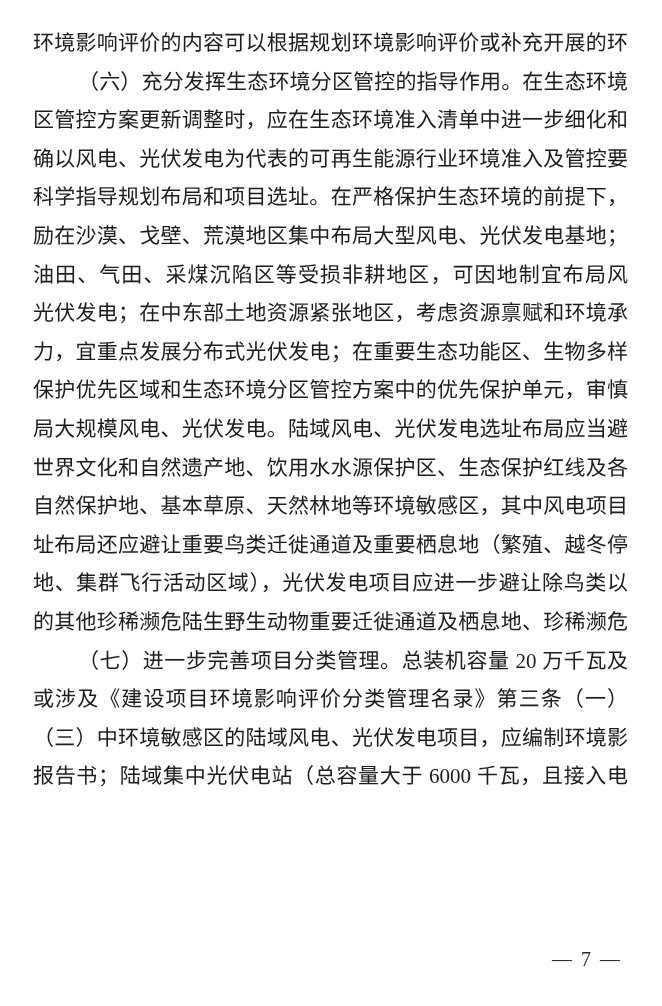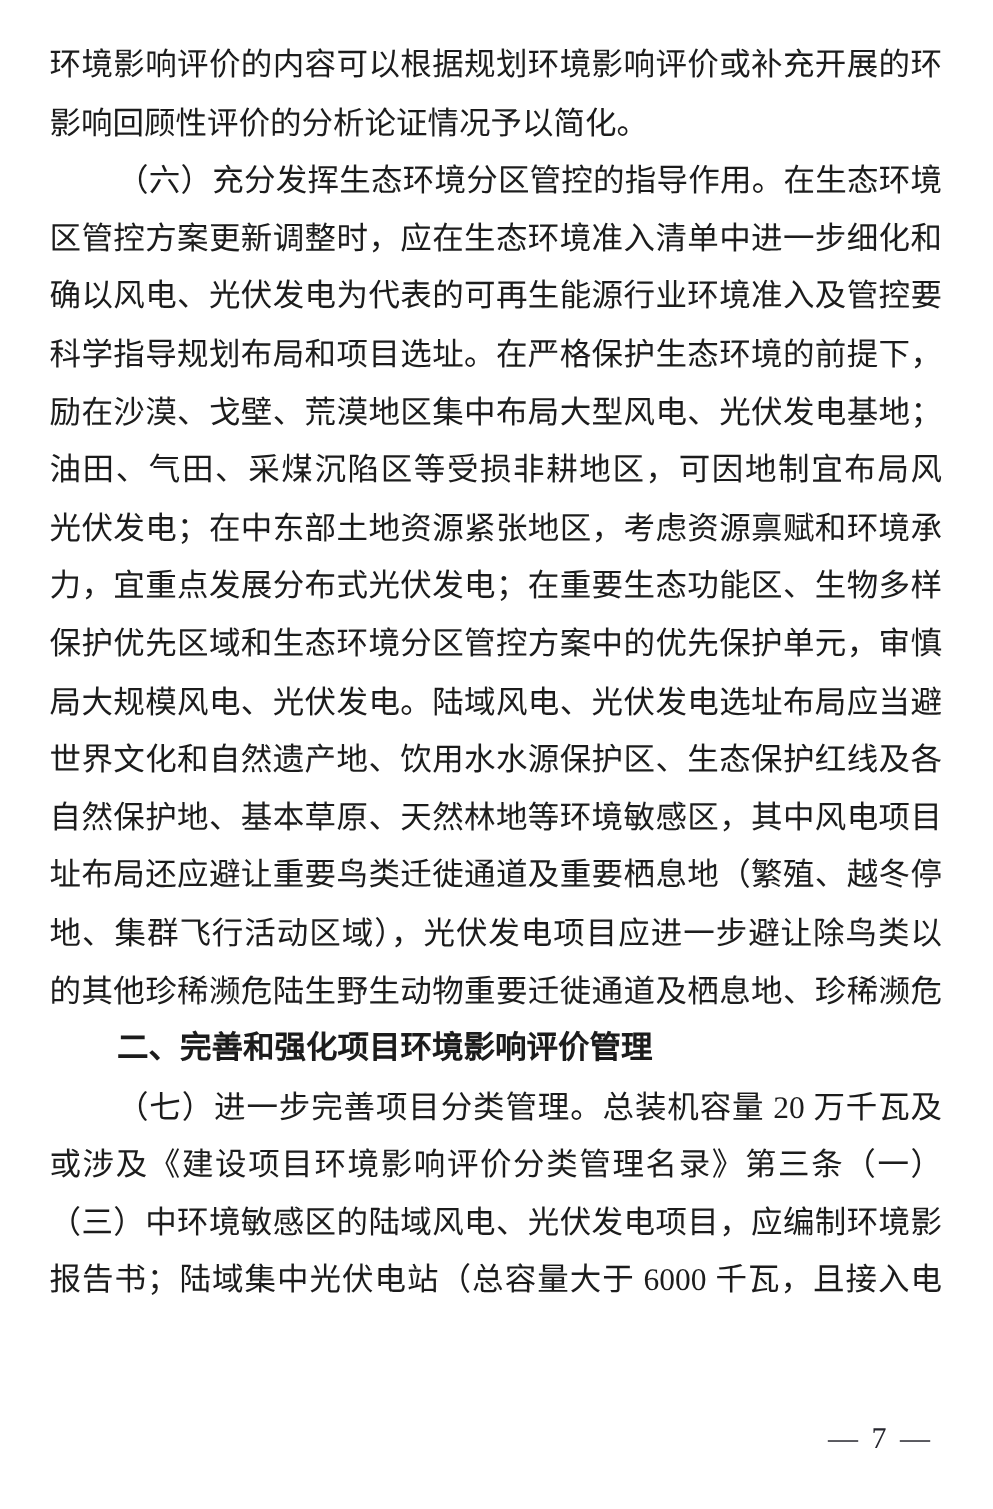--- a/index.html
+++ b/index.html
@@ -56,36 +56,34 @@
     letter-spacing: 2px;
     line-height: 30px;
   }
 </style>
 </head>
 <body>
 
 <div class="page">
   <div class="text-block">
     <div class="line">环境影响评价的内容可以根据规划环境影响评价或补充开展的环境</div>
-    <div class="line pe">影响回顾性评价的分析论证情况予以简化。</div>
     <div class="line ind">（六）充分发挥生态环境分区管控的指导作用。在生态环境分</div>
     <div class="line">区管控方案更新调整时，应在生态环境准入清单中进一步细化和明</div>
     <div class="line">确以风电、光伏发电为代表的可再生能源行业环境准入及管控要求，</div>
     <div class="line">科学指导规划布局和项目选址。在严格保护生态环境的前提下，鼓</div>
     <div class="line">励在沙漠、戈壁、荒漠地区集中布局大型风电、光伏发电基地；在</div>
     <div class="line">油田、气田、采煤沉陷区等受损非耕地区，可因地制宜布局风电、</div>
     <div class="line">光伏发电；在中东部土地资源紧张地区，考虑资源禀赋和环境承载</div>
     <div class="line">力，宜重点发展分布式光伏发电；在重要生态功能区、生物多样性</div>
     <div class="line">保护优先区域和生态环境分区管控方案中的优先保护单元，审慎布</div>
     <div class="line">局大规模风电、光伏发电。陆域风电、光伏发电选址布局应当避让</div>
     <div class="line">世界文化和自然遗产地、饮用水水源保护区、生态保护红线及各类</div>
     <div class="line">自然保护地、基本草原、天然林地等环境敏感区，其中风电项目选</div>
     <div class="line">址布局还应避让重要鸟类迁徙通道及重要栖息地（繁殖、越冬停歇</div>
     <div class="line">地、集群飞行活动区域），光伏发电项目应进一步避让除鸟类以外</div>
     <div class="line">的其他珍稀濒危陆生野生动物重要迁徙通道及栖息地、珍稀濒危和</div>
-    <div class="line h ind">二、完善和强化项目环境影响评价管理</div>
     <div class="line ind">（七）进一步完善项目分类管理。总装机容量 20 万千瓦及以上</div>
     <div class="line">或涉及《建设项目环境影响评价分类管理名录》第三条（一）（二）</div>
     <div class="line">（三）中环境敏感区的陆域风电、光伏发电项目，应编制环境影响</div>
     <div class="line">报告书；陆域集中光伏电站（总容量大于 6000 千瓦，且接入电压等</div>
   </div>
   <div class="page-number">— 7 —</div>
 </div>
 
 </body></html>

